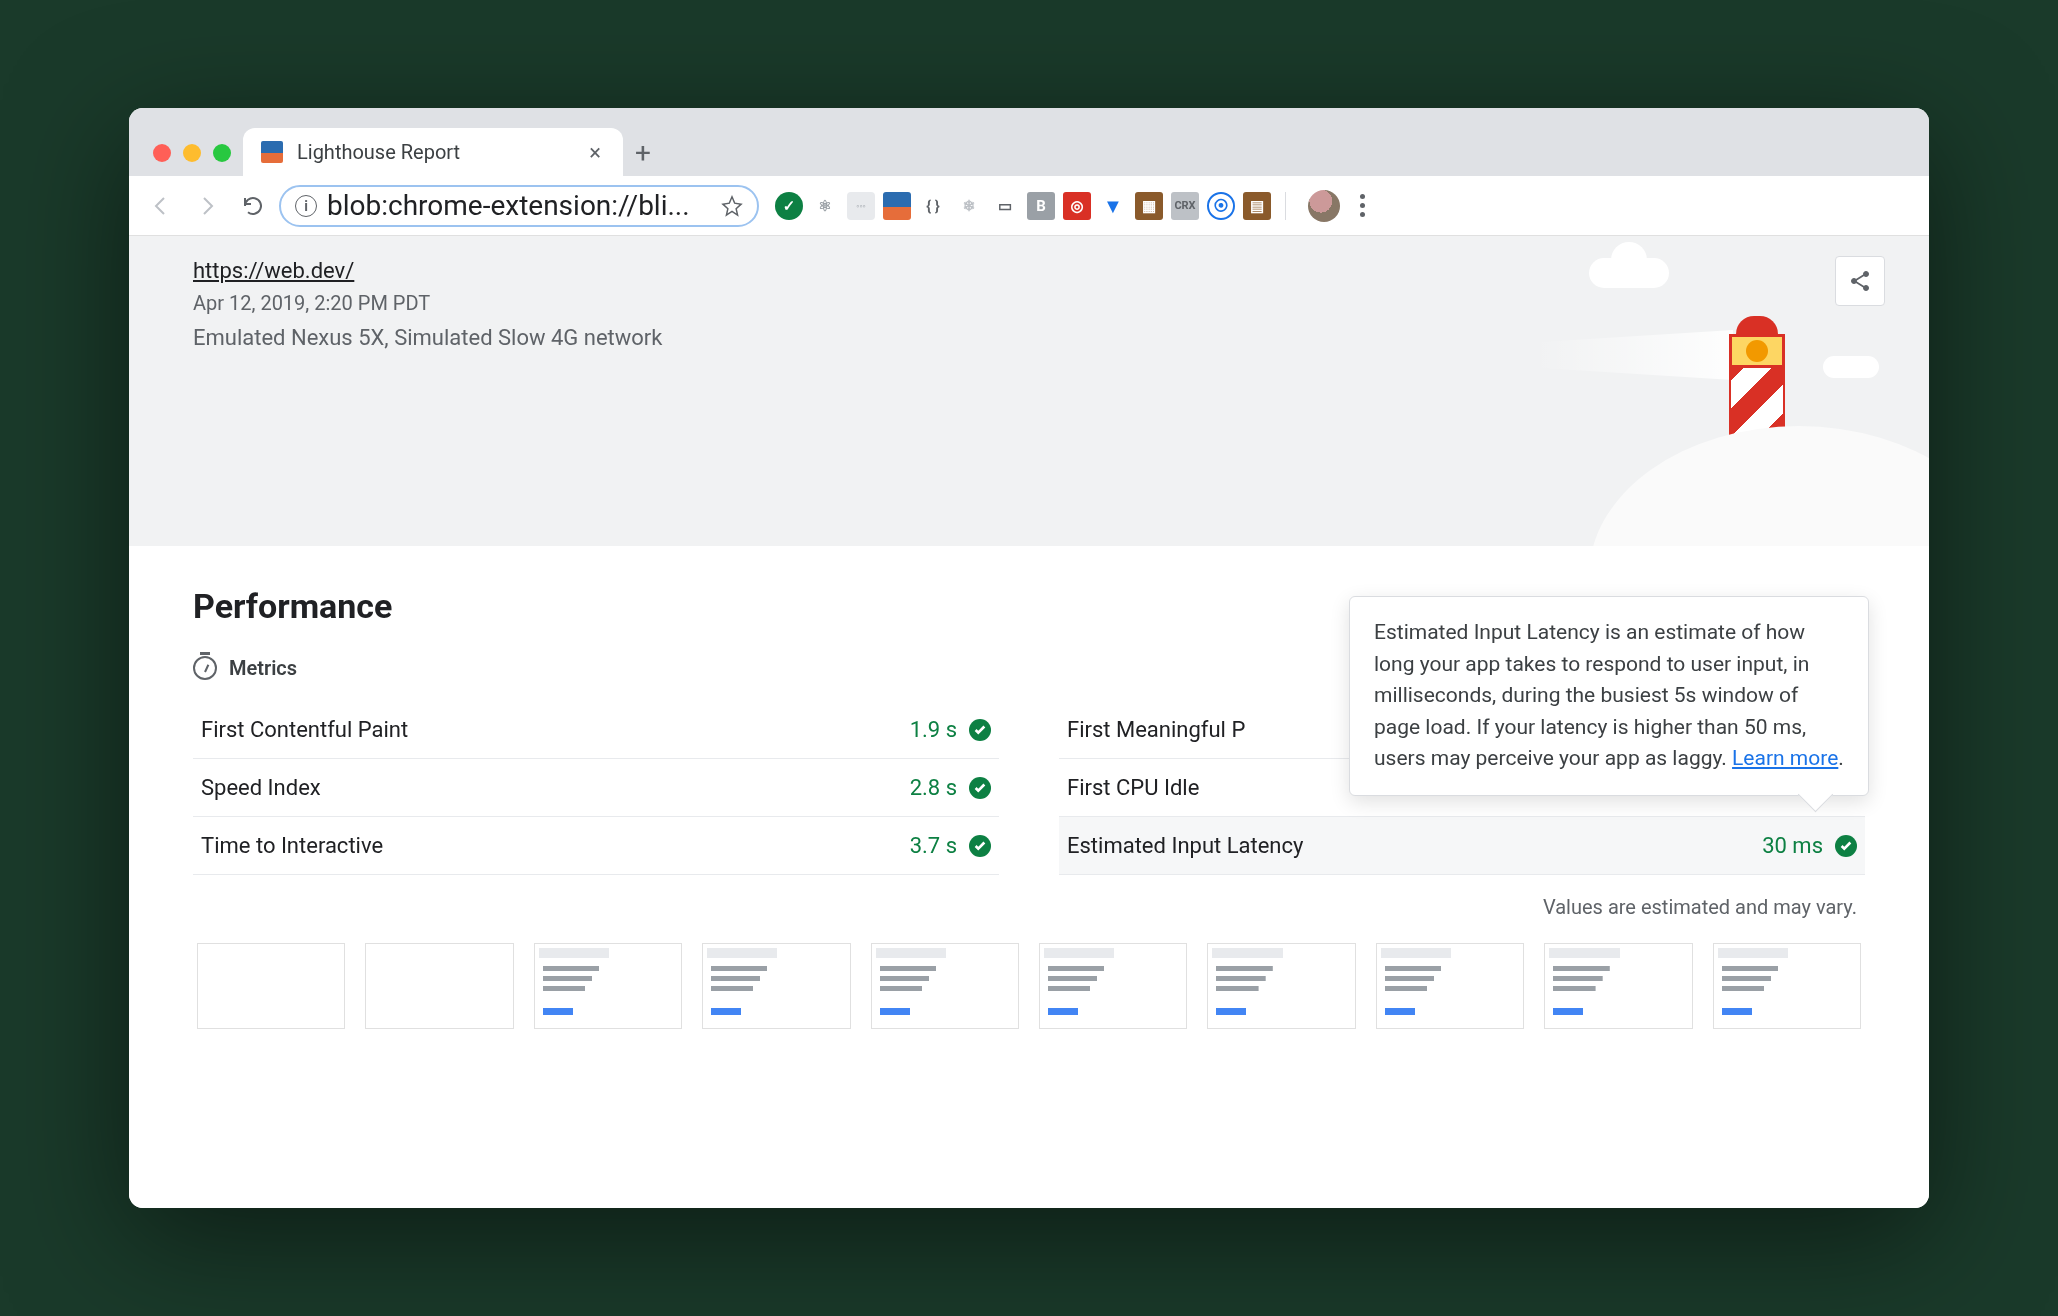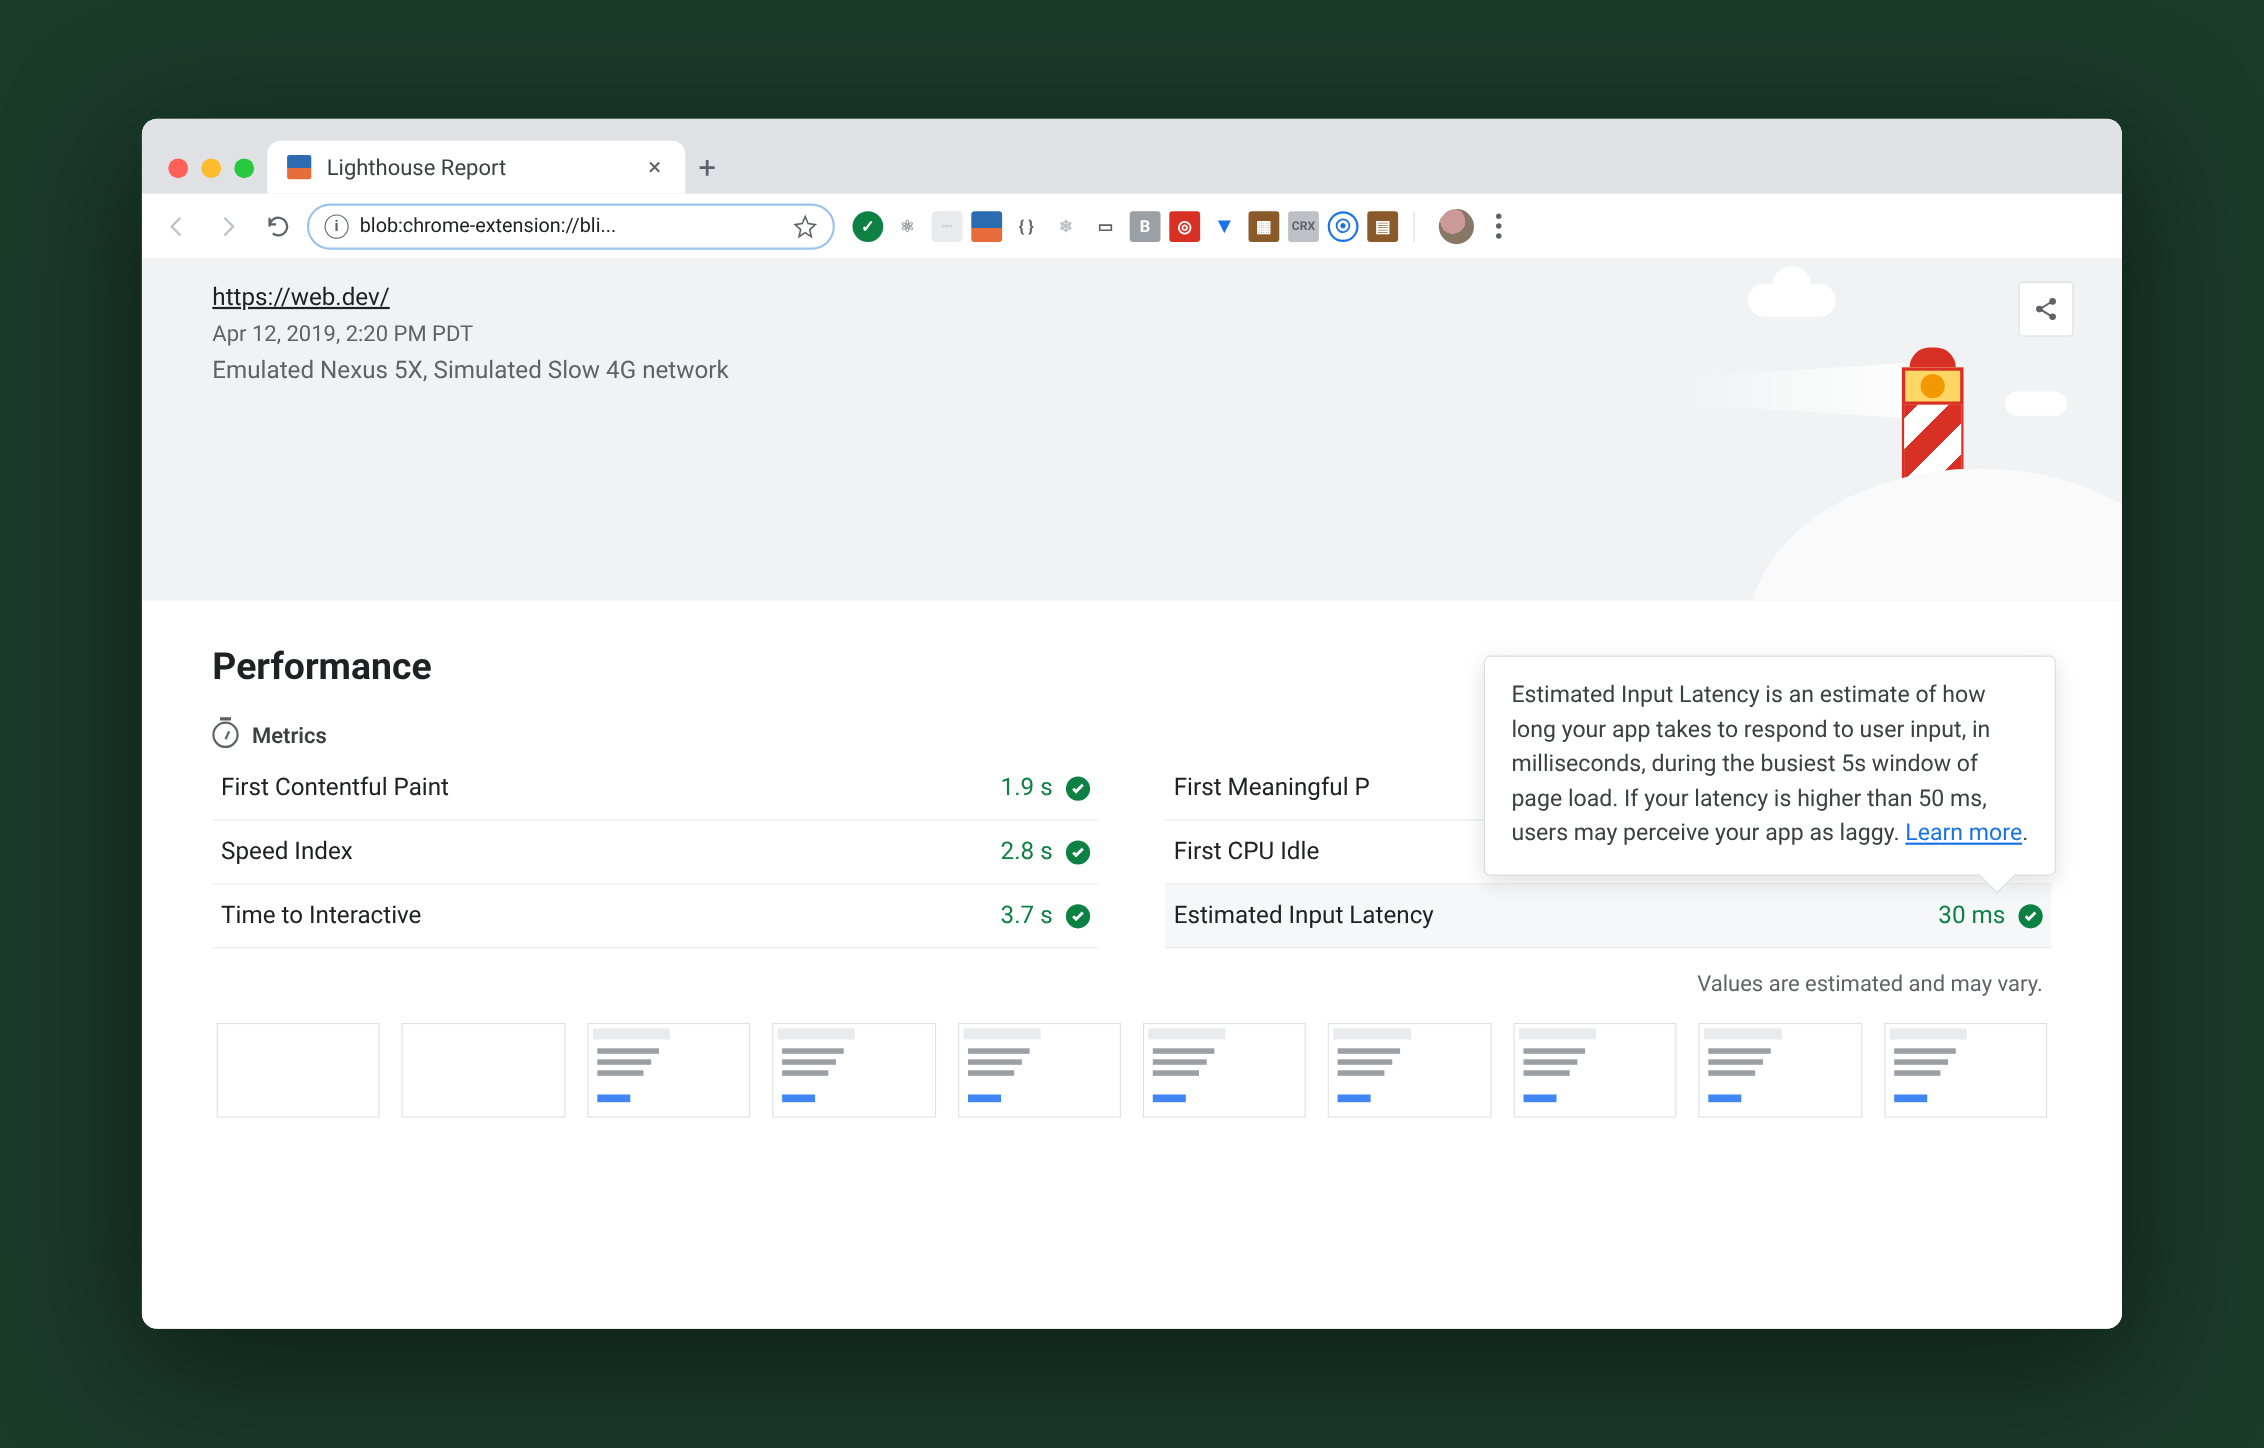--- a/index.html
+++ b/index.html
@@ -20,21 +20,21 @@
   .tab .title { font-size: 20px; color: #3c4043; flex: 1; }
   .tab .close { font-size: 22px; color: #5f6368; cursor: pointer; padding: 4px; }
   .new-tab { width: 40px; height: 40px; display: flex; align-items: center; justify-content: center; color: #5f6368; font-size: 28px; cursor: pointer; margin-bottom: 4px; }
 
   .toolbar { height: 60px; background: #fff; border-bottom: 1px solid #e0e0e0; display: flex; align-items: center; padding: 0 12px; gap: 6px; }
   .nav-btn { width: 40px; height: 40px; display: flex; align-items: center; justify-content: center; color: #5f6368; cursor: pointer; border-radius: 50%; }
   .nav-btn.disabled { color: #bdc1c6; cursor: default; }
   .nav-btn svg { width: 24px; height: 24px; }
   .addr { flex-shrink:0; width: 480px; height: 42px; border: 2px solid #9cc3f0; border-radius: 24px; background: #fff; display: flex; align-items: center; padding: 0 14px; gap: 10px; }
   .addr .info-ic { width: 22px; height: 22px; border: 1.8px solid #5f6368; border-radius: 50%; display: flex; align-items: center; justify-content: center; color: #5f6368; font-size: 14px; font-weight: bold; }
-  .addr .url { font-size: 18px; color: #202124; flex: 1; white-space: nowrap; overflow: hidden; }
+  .addr .url { font-size: 28px; color: #202124; flex: 1; white-space: nowrap; overflow: hidden; }
   .addr .star { color: #5f6368; width: 22px; height: 22px; }
   .ext-row { display: flex; align-items: center; gap: 8px; margin-left: 10px; flex: 1; }
   .ext { width: 28px; height: 28px; border-radius: 3px; display: flex; align-items: center; justify-content: center; font-size: 15px; font-weight: bold; color: #fff; }
   .avatar { width: 32px; height: 32px; border-radius: 50%; background: radial-gradient(circle at 40% 35%, #c99 0 40%, #876 40% 100%); margin-left: 8px; }
   .menu-dots { display: flex; flex-direction: column; gap: 4px; padding: 8px 12px; cursor: pointer; }
   .menu-dots span { width: 5px; height: 5px; border-radius: 50%; background: #5f6368; }
 
   .content { flex: 1; overflow: hidden; background: #fff; position: relative; }
 
   .report-header { background: #f1f2f3; padding: 22px 64px 0 64px; height: 310px; position: relative; overflow: hidden; }
@@ -52,21 +52,21 @@
 
   .lighthouse { position: absolute; right: 140px; top: 80px; width: 64px; height: 210px; }
   .lh-top { width: 42px; height: 18px; background: #d93025; border-radius: 22px 22px 0 0; margin: 0 auto; }
   .lh-light { width: 56px; height: 34px; background: #fdd663; border: 3px solid #d93025; margin: 0 auto; display:flex; align-items:center; justify-content:center; }
   .lh-light span { width: 22px; height: 22px; border-radius: 50%; background: #f29900; }
   .lh-body { width: 56px; height: 130px; margin: 0 auto; background: repeating-linear-gradient(-45deg, #d93025 0 20px, #fff 20px 40px); border-left:2px solid #d93025; border-right:2px solid #d93025; }
   .beam { position: absolute; right: 196px; top: 94px; width: 200px; height: 50px; background: linear-gradient(270deg, rgba(255,255,255,0.9), rgba(255,255,255,0)); clip-path: polygon(0 25%, 100% 0, 100% 100%, 0 75%); }
 
   .perf-section { padding: 40px 64px 0 64px; position: relative; }
   .perf-title { font-size: 34px; color: #202124; margin-bottom: 30px; }
-  .metrics-head { display: flex; align-items: flex-start; gap: 12px; margin-bottom: 8px; }
+  .metrics-head { display: flex; align-items: flex-start; gap: 12px; margin-bottom: 21px; }
   .stopwatch { width: 24px; height: 24px; border: 2px solid #5f6368; border-radius: 50%; display:flex; align-items:center; justify-content:center; position:relative; }
   .stopwatch::before { content:""; position:absolute; top:-6px; left:50%; transform:translateX(-50%); width:10px; height:3px; background:#5f6368; }
   .stopwatch::after { content:""; width:2px; height:8px; background:#5f6368; transform: rotate(25deg); transform-origin: bottom; }
   .metrics-label { font-size: 20px; font-weight: 600; color: #3c4043; }
 
   .metrics-grid { display: grid; grid-template-columns: 1fr 1fr; column-gap: 60px; }
   .metric-row { display: flex; align-items: center; padding: 16px 8px; border-bottom: 1px solid #e8eaed; font-size: 22px; }
   .metric-row.highlight { background: #f6f7f8; }
   .metric-name { flex: 1; color: #202124; }
   .metric-val { color: #0d8043; font-weight: 400; margin-right: 12px; }

